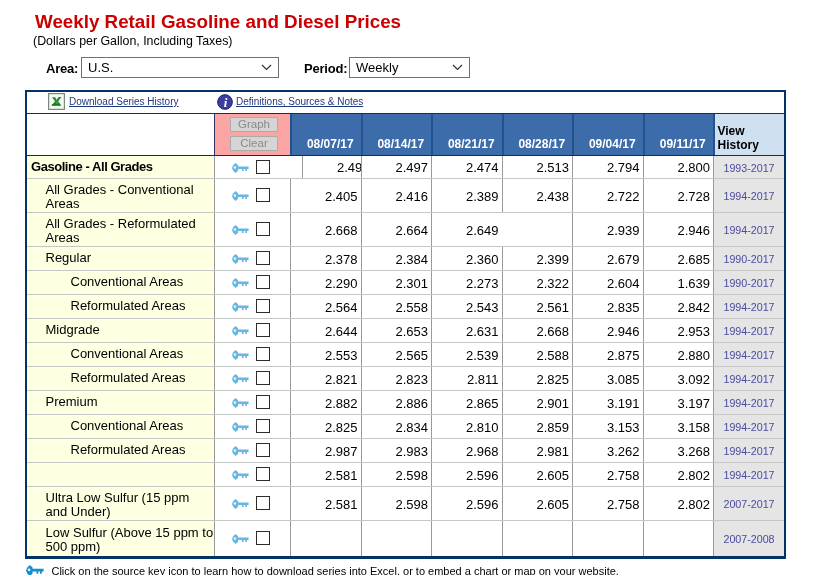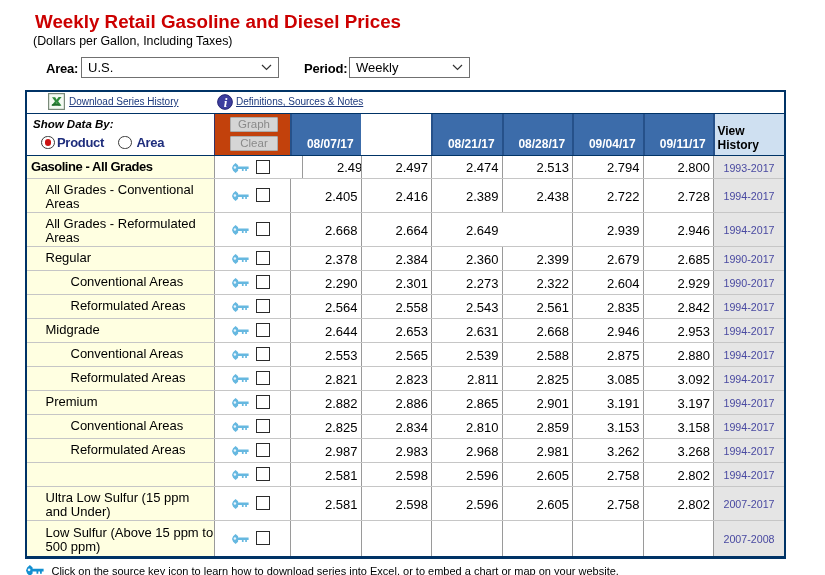--- a/index.html
+++ b/index.html
@@ -10,21 +10,21 @@
 .selbox { border:1px solid #707070; background:#fff; font-size:13px; color:#000; }
 .selbox .tx { position:absolute; left:6px; top:2px; }
 .chev { position:absolute; right:6px; top:6px; }
 
 #tbl { left:25px; top:90px; width:761px; height:469px; border:2px solid #003366; border-bottom-width:3px; background:#fff; }
 .toolbar { position:absolute; left:0; top:0; width:757px; height:22px; border-bottom:1px solid #003366; background:#fff; }
 .tlink { position:absolute; top:4px; font-size:10px; color:#1e3a7d; text-decoration:underline; }
 
 .hdrrow { position:absolute; left:0; top:22px; width:757px; height:42px; border-bottom:1px solid #003366; }
 .showdata { position:absolute; left:0; top:0; width:187px; height:41px; background:#fff; }
-.btncell { position:absolute; left:187px; top:0; width:78px; height:41px; background:#c2410c; border-left:1px solid #336; }
+.btncell { position:absolute; left:187px; top:0; width:78px; height:41px; background:#fca5a5; border-left:1px solid #336; }
 .gbtn { position:absolute; left:15px; width:48px; height:15px; background:#d5d5d5; border:1px solid #ababab; border-radius:1px; color:#8a8a8a; font-size:11.5px; text-align:center; line-height:13.5px; }
 .datehdr { position:absolute; top:0; width:70.5px; height:41px; background:#3c6caa; color:#fff; font-weight:bold; font-size:12px; text-align:center; border-left:2px solid #26518a; }
 .datehdr span { position:absolute; bottom:4px; left:4px; width:100%; }
 .vhhdr { position:absolute; left:686px; top:0; width:71px; height:41px; background:#cfe0f1; color:#000; font-weight:bold; font-size:12px; border-left:2px solid #26518a; }
 .vhhdr span { position:absolute; left:2.5px; bottom:3px; line-height:14px; }
 
 .drow { position:absolute; left:0; width:757px; border-bottom:1px solid #c6c6c6; }
 .lab { position:absolute; left:0; top:0; height:100%; width:187px; background:#ffffe1; font-size:13px; color:#000; }
 .lab .t { position:absolute; line-height:14px; white-space:nowrap; }
 .keycell { position:absolute; left:187px; top:0; height:100%; width:78px; background:#fff; border-left:1px solid #9a9a9a; }
@@ -65,35 +65,30 @@
     <a class="tlink" style="left:42px;">Download Series History</a>
     <svg style="position:absolute; left:190px; top:2px;" width="16" height="16" viewBox="0 0 16 16">
       <circle cx="8" cy="8" r="7.6" fill="#3d3e9f"></circle>
       <circle cx="8" cy="8" r="7.3" fill="none" stroke="#2b2b78" stroke-width="1"></circle>
       <text x="8.5" y="13" font-size="13" font-style="italic" font-weight="bold" fill="#fff" text-anchor="middle" font-family="Liberation Serif, serif">i</text>
     </svg>
     <a class="tlink" style="left:209px;">Definitions, Sources &amp; Notes</a>
   </div>
 
   <div class="hdrrow">
-    <div class="showdata">
-      <div style="position:absolute; left:6px; top:4px; font-size:11.5px; font-weight:bold; font-style:italic;">Show Data By:</div>
-      <div style="position:absolute; left:14px; top:21.5px; width:13.5px; height:13.5px; border:1.6px solid #3a3a3a; border-radius:50%; background:#fff;"></div>
-      <div style="position:absolute; left:17.5px; top:25px; width:6.6px; height:6.6px; border-radius:50%; background:#cc1111;"></div>
-      <div style="position:absolute; left:30px; top:21px; font-size:13px; font-weight:bold; letter-spacing:-0.3px; color:#1e2d7c;">Product</div>
-      <div style="position:absolute; left:91px; top:21.5px; width:13.5px; height:13.5px; border:1.6px solid #3a3a3a; border-radius:50%; background:#fff;"></div>
-      <div style="position:absolute; left:109.5px; top:21px; font-size:13px; font-weight:bold; letter-spacing:-0.3px; color:#1e2d7c;">Area</div>
-    </div>
     <div class="btncell">
       <div class="gbtn" style="top:3px;">Graph</div>
       <div class="gbtn" style="top:22px;">Clear</div>
     </div>
     <div class="datehdr" style="left:263px;">
         <span>08/07/17</span>
       </div>
+    <div class="datehdr" style="left:333.5px;">
+        <span>08/14/17</span>
+      </div>
     <div class="datehdr" style="left:404px;">
         <span>08/21/17</span>
       </div>
     <div class="datehdr" style="left:474.5px;">
         <span>08/28/17</span>
       </div>
     <div class="datehdr" style="left:545px;">
         <span>09/04/17</span>
       </div>
     <div class="datehdr" style="left:615.5px;">
@@ -254,21 +249,21 @@
         <div class="num" style="left:404px;">
           <span style="top:4.5px;">2.273</span>
         </div>
         <div class="num" style="left:474.5px;">
           <span style="top:4.5px;">2.322</span>
         </div>
         <div class="num" style="left:545px;">
           <span style="top:4.5px;">2.604</span>
         </div>
         <div class="num" style="left:615.5px;">
-          <span style="top:4.5px;">2.929</span>
+          <span style="top:4.5px;">1.639</span>
         </div>
         <div class="vh">
           <span style="top:6px;">1990-2017</span>
         </div>
       </div>
       <div class="drow" style="top:203px; height:24px;">
         <div class="lab">
           <div class="t" style="left:43.5px; top:4px; font-weight:normal;">Reformulated Areas</div>
         </div>
         <div class="keycell">

